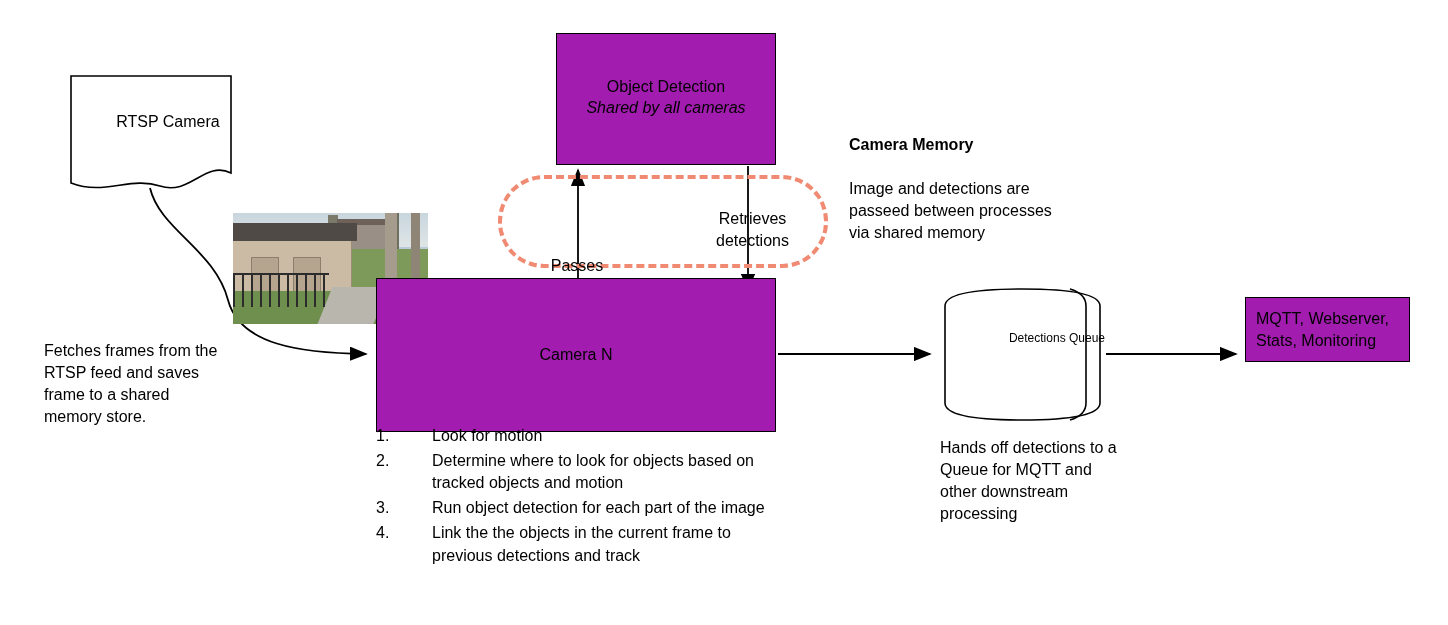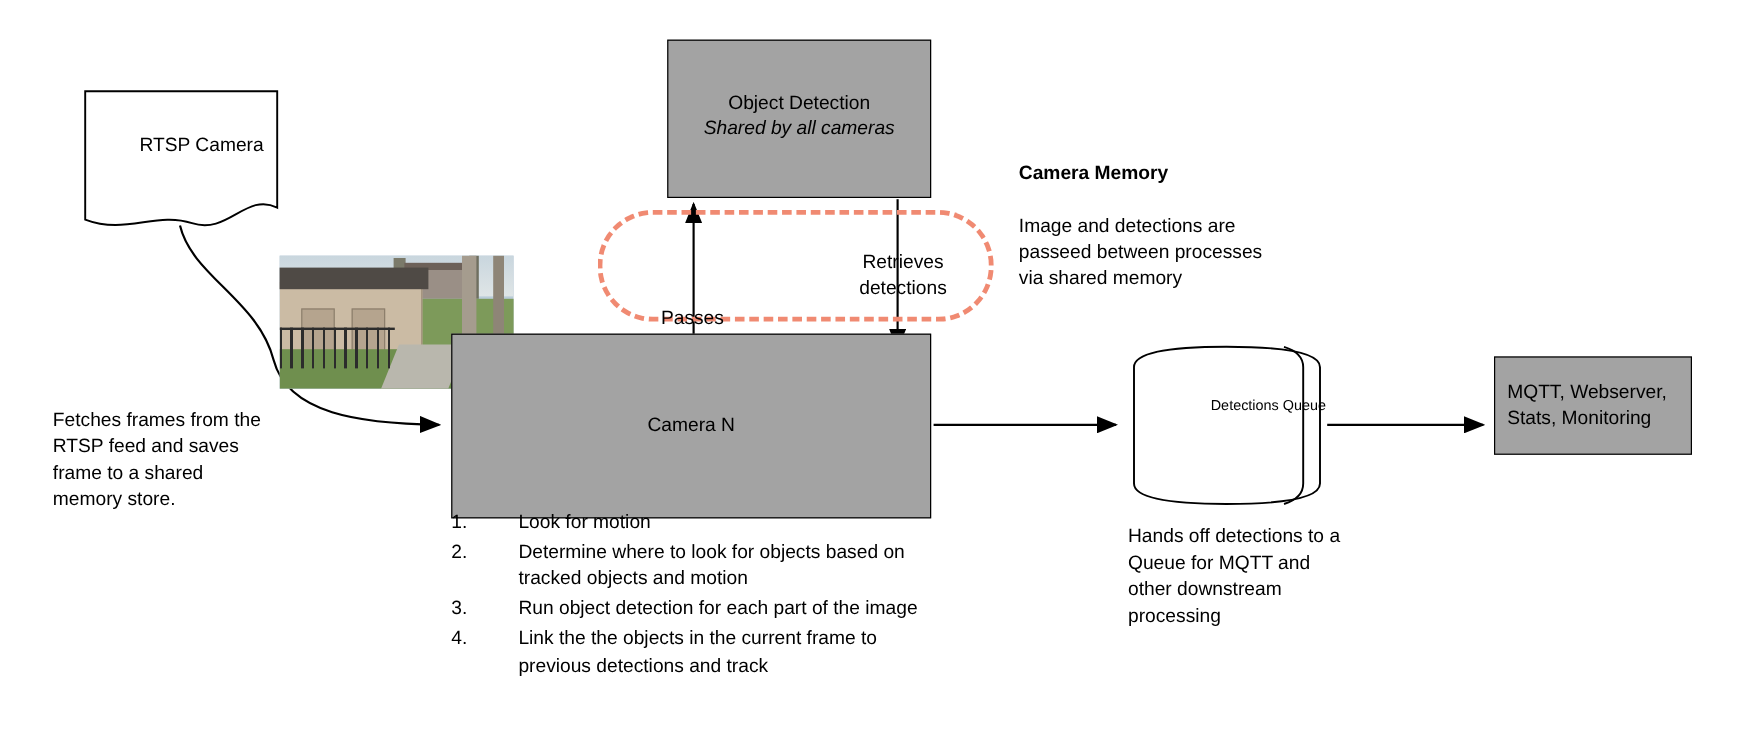--- a/index.html
+++ b/index.html
@@ -23,21 +23,21 @@
     left: 0;
     top: 0;
     width: 1448px;
     height: 625px;
     pointer-events: none;
   }
   .node {
     position: absolute;
     box-sizing: border-box;
     border: 1.5px solid #000000;
-    background: #a3a3a3;
+    background: #a21caf;
     display: flex;
     flex-direction: column;
     align-items: center;
     justify-content: center;
     text-align: center;
     font-size: 16px;
     line-height: 1.32;
   }
   .node .sub {
     font-style: italic;
@@ -59,21 +59,21 @@
     top: 278px;
     width: 400px;
     height: 154px;
   }
 
   
   #node-mqtt {
     left: 1245px;
     top: 297px;
     width: 165px;
-    height: 82px;
+    height: 65px;
     align-items: flex-start;
     padding-left: 10px;
     text-align: left;
   }
   #node-mqtt .line {
     display: block;
     width: 100%;
   }
 
   

